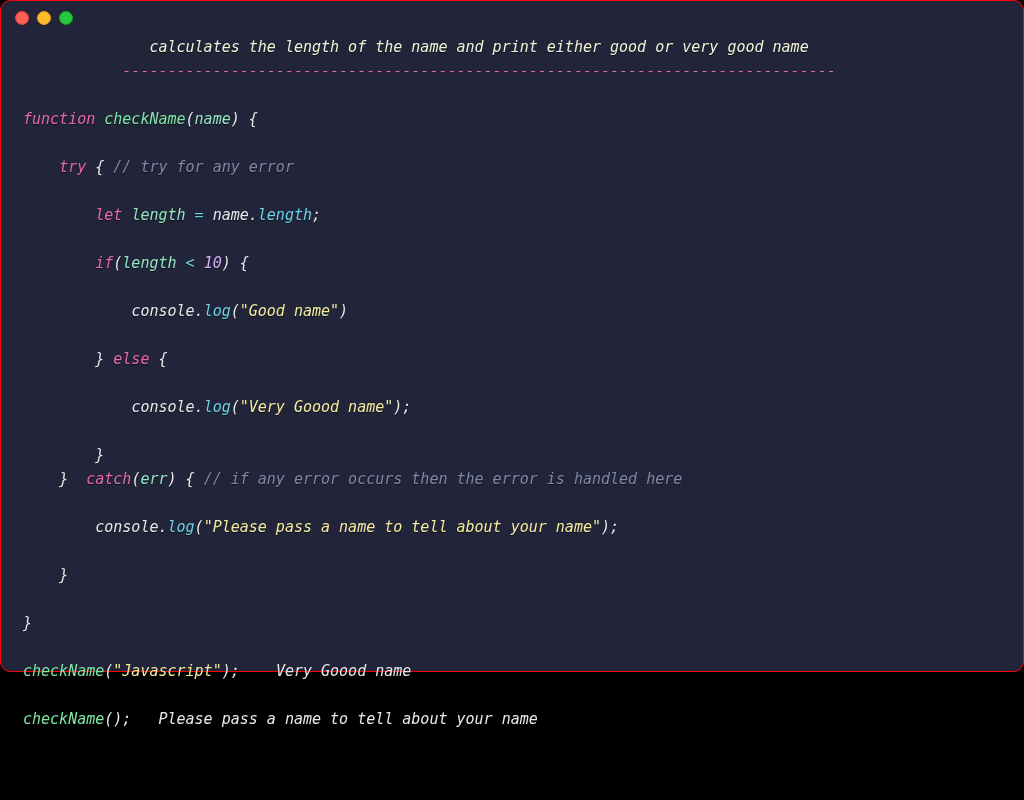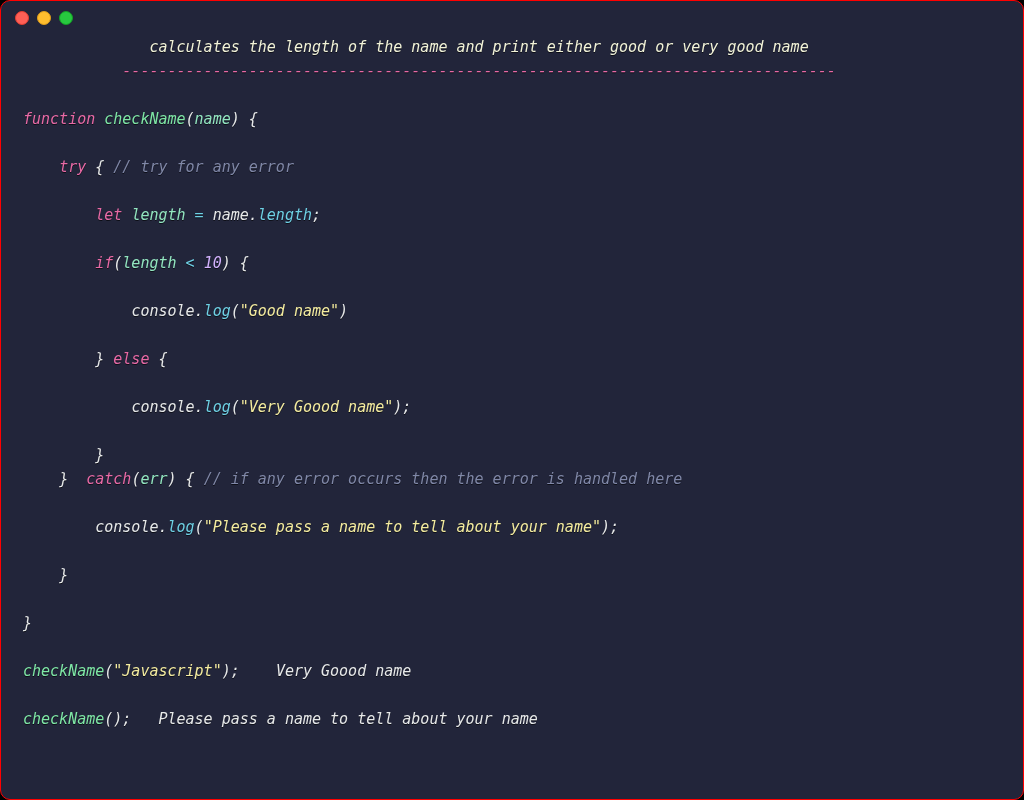--- a/index.html
+++ b/index.html
@@ -6,21 +6,21 @@
     margin: 0;
     padding: 0;
     width: 1024px;
     height: 800px;
     overflow: hidden;
     background: #000;
   }
   .window {
     box-sizing: border-box;
     width: 1024px;
-    height: 800px;
+    height: 672px;
     background: #22253a;
     border: 1px solid #ff0000;
     border-radius: 10px;
     position: relative;
     font-family: "Menlo", "Consolas", "Courier New", monospace;
     font-style: italic;
     font-size: 15px;
     line-height: 1.6;
     color: #e7e9ea;
   }

